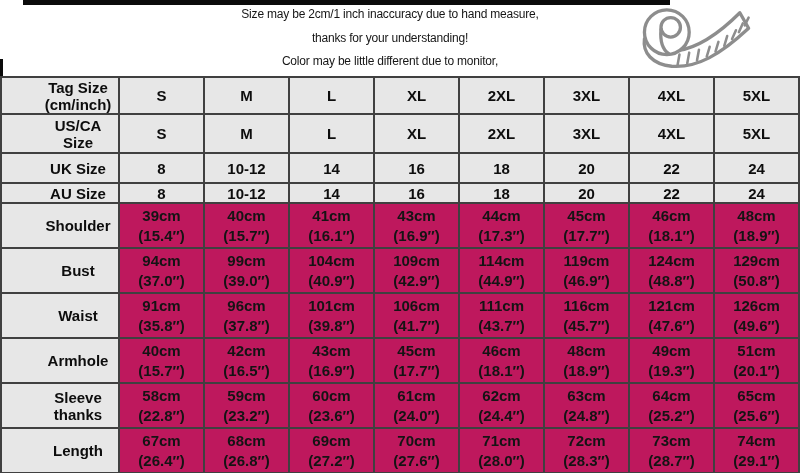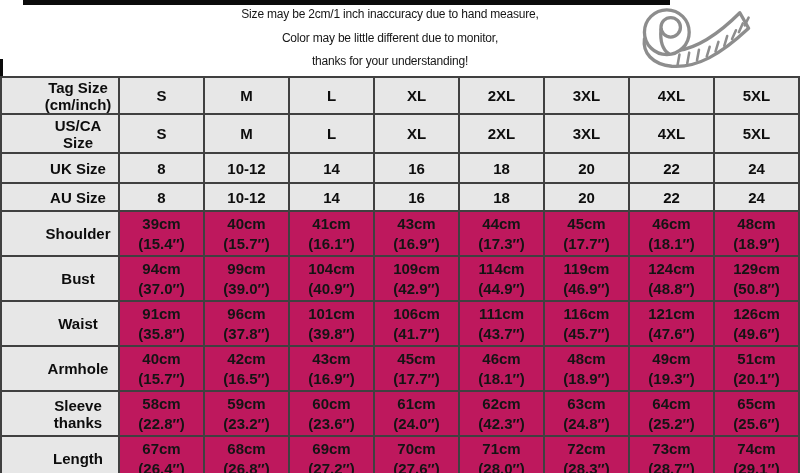--- a/index.html
+++ b/index.html
@@ -33,33 +33,33 @@
   }
   tr.size td{
     background:#e7e7e7;font-size:15px;font-weight:700;color:#0d0d0d;
   }
   tr.measure td{
     background:#be185d;font-size:15px;font-weight:600;line-height:20px;color:#141414;
   }
   tbody tr:nth-child(1){height:37px;}
   tbody tr:nth-child(2){height:39px;}
   tbody tr:nth-child(3){height:30px;}
-  tbody tr:nth-child(4){height:28px;}
+  tbody tr:nth-child(4){height:20px;}
   tbody tr.measure{height:45px;}
 </style>
 </head>
 <body>
 
 <div class="top-artifact"></div>
 <div class="left-artifact"></div>
 
 <div class="notice">
   <div>Size may be 2cm/1 inch inaccuracy due to hand measure,</div>
+  <div>thanks for your understanding!</div>
   <div>Color may be little different due to monitor,</div>
-  <div>thanks for your understanding!</div>
 </div>
 
 <div class="tape-wrap">
   <svg width="140" height="74" viewBox="0 0 140 76" aria-hidden="true">
     <g fill="none" stroke="#8d8d8d" stroke-width="3.4" stroke-linejoin="round" stroke-linecap="round">
 
       <path d="M16 38 C 14 52, 24 64, 44 66 C 70 68, 94 54, 123 27 L 114 11 C 92 33, 70 47, 50 50 C 34 52, 22 47, 19 36 Z" fill="#ffffff"></path>
 
       <path d="M50 65 L52 54" stroke-width="2.6"></path>
       <path d="M60 63 L62 52" stroke-width="2.6"></path>
@@ -307,21 +307,21 @@
         <td>
           <div>60cm</div>
           <div>(23.6″)</div>
         </td>
         <td>
           <div>61cm</div>
           <div>(24.0″)</div>
         </td>
         <td>
           <div>62cm</div>
-          <div>(42.3″)</div>
+          <div>(24.4″)</div>
         </td>
         <td>
           <div>63cm</div>
           <div>(24.8″)</div>
         </td>
         <td>
           <div>64cm</div>
           <div>(25.2″)</div>
         </td>
         <td>

